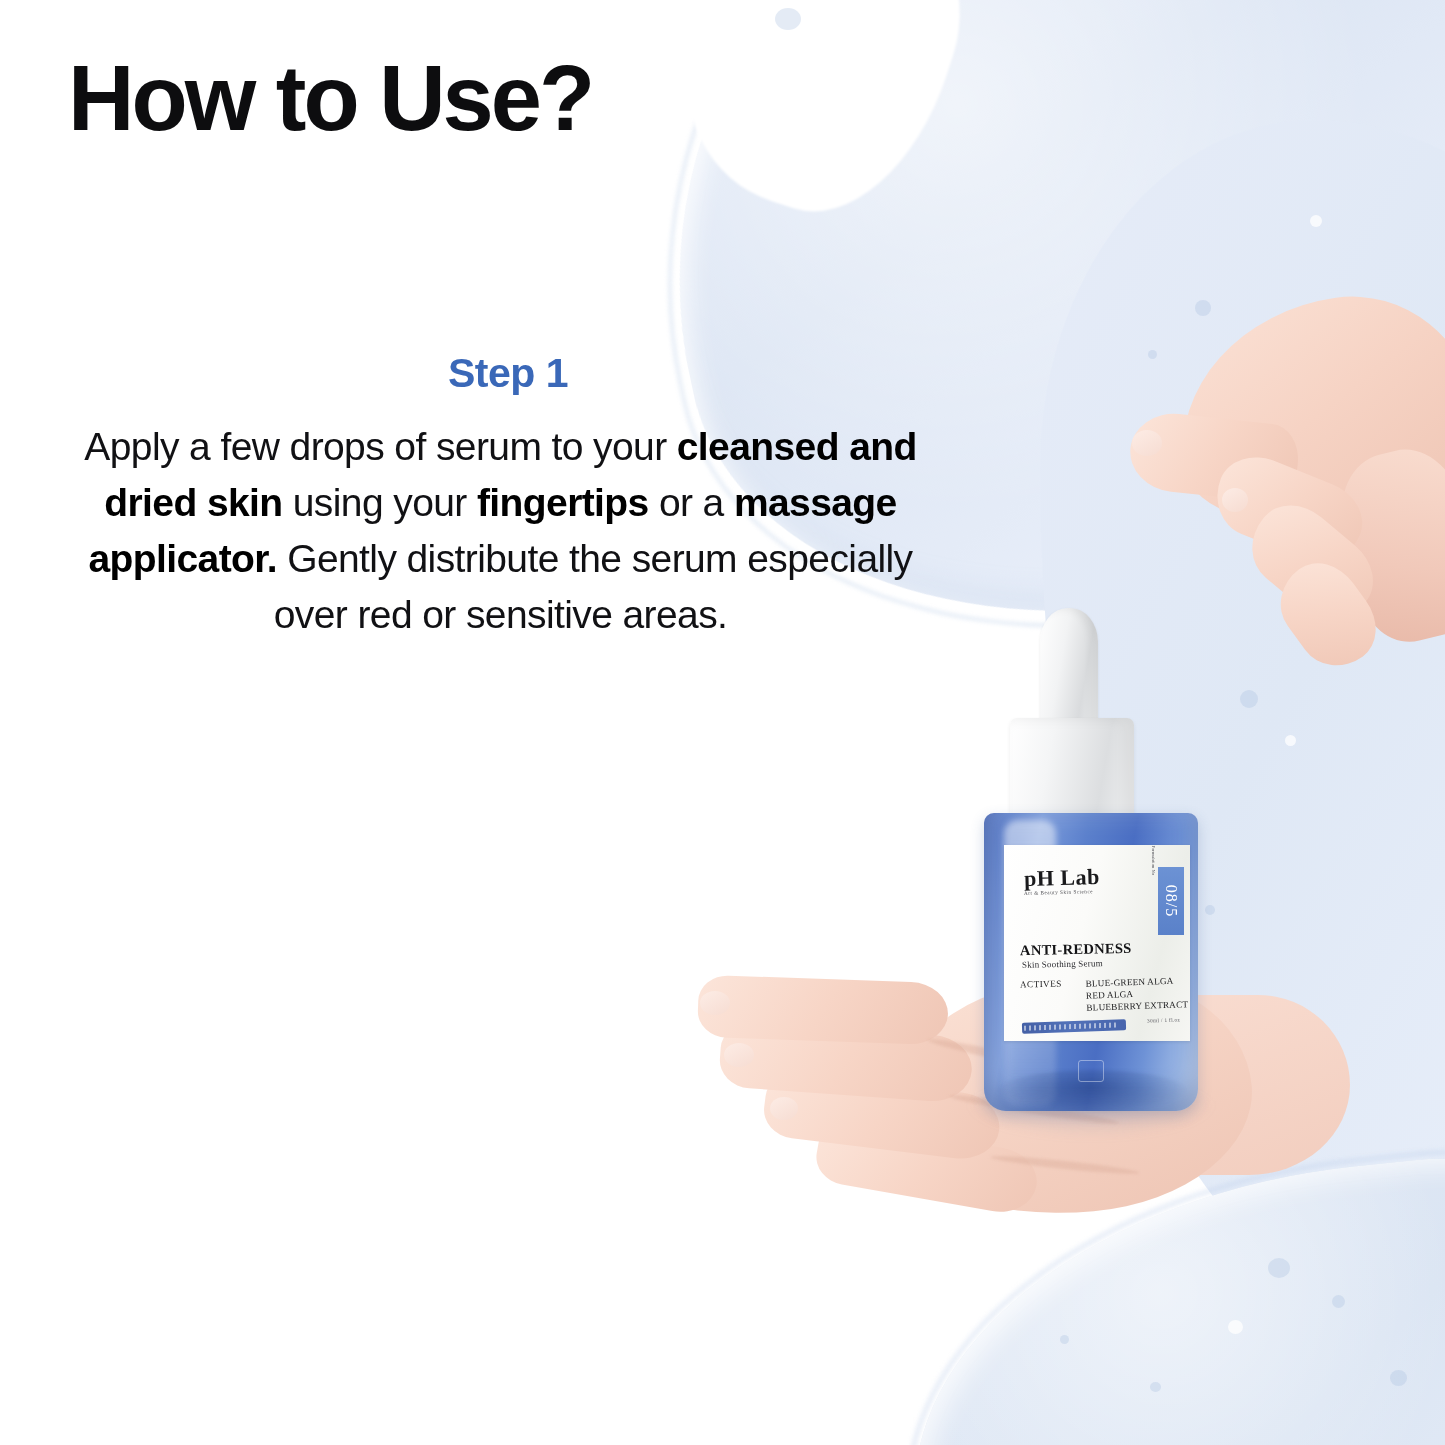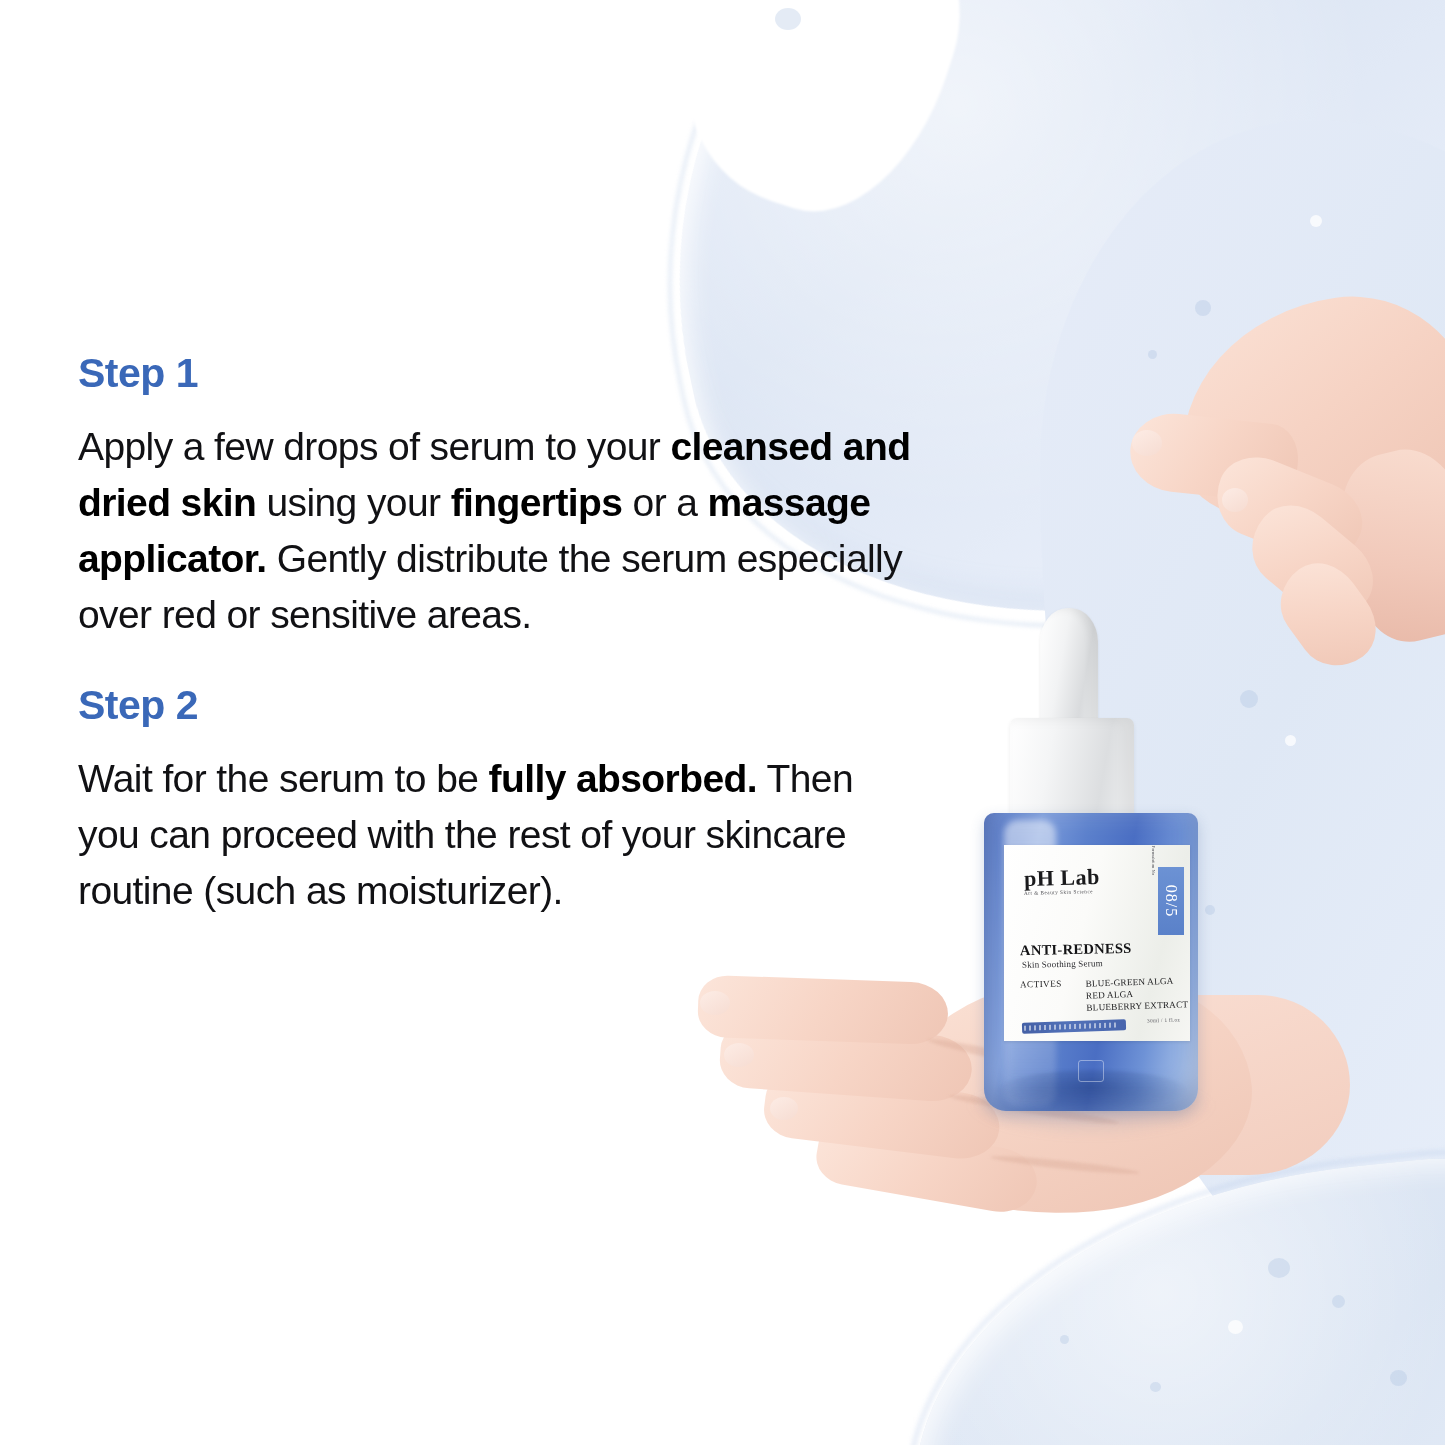--- a/index.html
+++ b/index.html
@@ -101,21 +101,21 @@
     position:absolute;
     left:68px; top:52px;
     font-size:92px;
     font-weight:bold;
     letter-spacing:-3px;
     color:#0d0d0f;
     line-height:1;
     white-space:nowrap;
   }
 
-  .step-block { position:absolute; left:78px; width:860px; }
+  .step-block { position:absolute; left:78px; width:860px;text-align:center; }
   #step-1 { top:350px; }
   #step-2 { top:682px; }
 
   .step-heading {
     font-size:41px;
     font-weight:bold;
     color:#3a68b8;
     letter-spacing:-0.5px;
     margin-bottom:22px;
   }
@@ -391,30 +391,27 @@
     <div class="bubble lt" style="left:1285px; top:735px; width:11px; height:11px;"></div>
     <div class="bubble" style="left:1205px; top:905px; width:10px; height:10px;"></div>
     <div class="bubble" style="left:1268px; top:1258px;width:22px; height:20px;"></div>
     <div class="bubble" style="left:1332px; top:1295px;width:13px; height:13px;"></div>
     <div class="bubble lt" style="left:1228px; top:1320px;width:15px; height:14px;"></div>
     <div class="bubble" style="left:1390px; top:1370px;width:17px; height:16px;"></div>
     <div class="bubble" style="left:1150px; top:1382px;width:11px; height:10px;"></div>
     <div class="bubble" style="left:1060px; top:1335px;width:9px;  height:9px;"></div>
   </div>
 
+  <h1 class="page-title">How to Use?</h1>
 
   <section class="step-block" id="step-1">
     <div class="step-heading">Step 1</div>
     <p class="step-body">Apply a few drops of serum to your <b>cleansed and dried skin</b> using your <b>fingertips</b> or a <b>massage applicator.</b> Gently distribute the serum especially over red or sensitive areas.</p>
   </section>
 
-  <section class="step-block" id="step-2">
-    <div class="step-heading">Step 2</div>
-    <p class="step-body">Wait for the serum to be <b>fully absorbed.</b> Then you can proceed with the rest of your skincare routine (such as moisturizer).</p>
-  </section>
 
   <div class="hand" id="lower-hand">
     <div class="lh-wrist"></div>
     <div class="lh-palm"></div>
     <div class="finger" id="lh-f4"></div>
     <div class="finger" id="lh-f3"></div>
     <div class="finger" id="lh-f2"></div>
     <div class="finger" id="lh-f1"></div>
     <div class="nail" style="left:10px;  top:36px;  width:30px; height:24px;"></div>
     <div class="nail" style="left:34px;  top:88px;  width:30px; height:24px;"></div>

